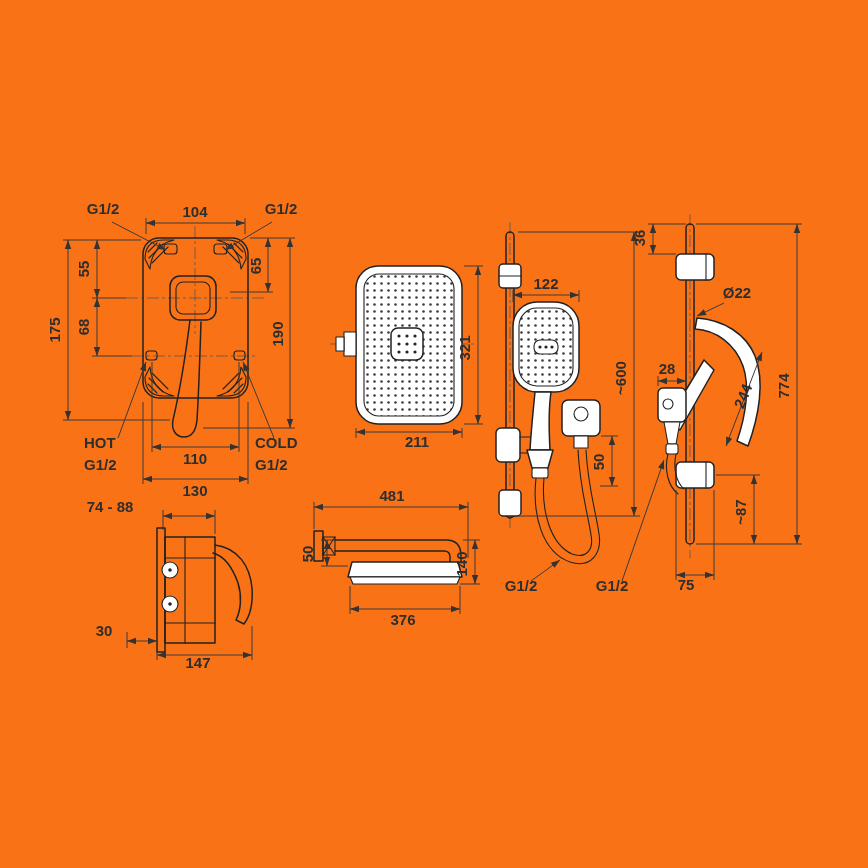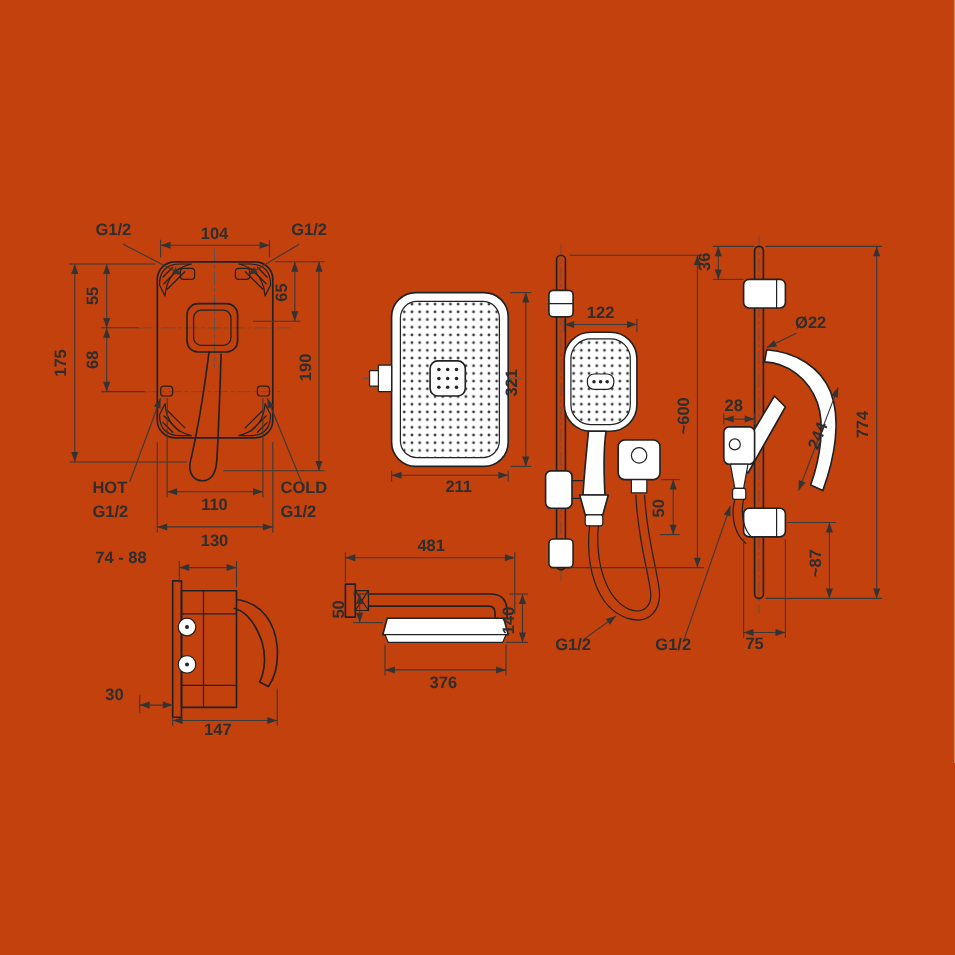--- a/index.html
+++ b/index.html
@@ -1,16 +1,16 @@
 <!DOCTYPE html>
 <html><head>
 <meta charset="utf-8">
 <style>
   html,body{margin:0;padding:0;background:#ffffff;}
-  .page{width:868px;height:868px;background:#c2410c;position:relative;overflow:hidden;}
+  .page{width:868px;height:868px;background:#f97316;position:relative;overflow:hidden;}
   svg{display:block;}
   .o  {fill:none;stroke:#222;stroke-width:1.5;stroke-linejoin:round;stroke-linecap:round;}
   .o2 {fill:none;stroke:#222;stroke-width:1.1;stroke-linejoin:round;stroke-linecap:round;}
   .d  {fill:none;stroke:#3a3a3a;stroke-width:1;}
   .cl {fill:none;stroke:#555;stroke-width:0.8;stroke-dasharray:12 3 3 3;}
   .whitefill{fill:#ffffff;}
   .dotfill{fill:url(#dots);}
   .dim{font:bold 15px "Liberation Sans","DejaVu Sans",sans-serif;fill:#2e2e2e;}
 </style>
 </head>

